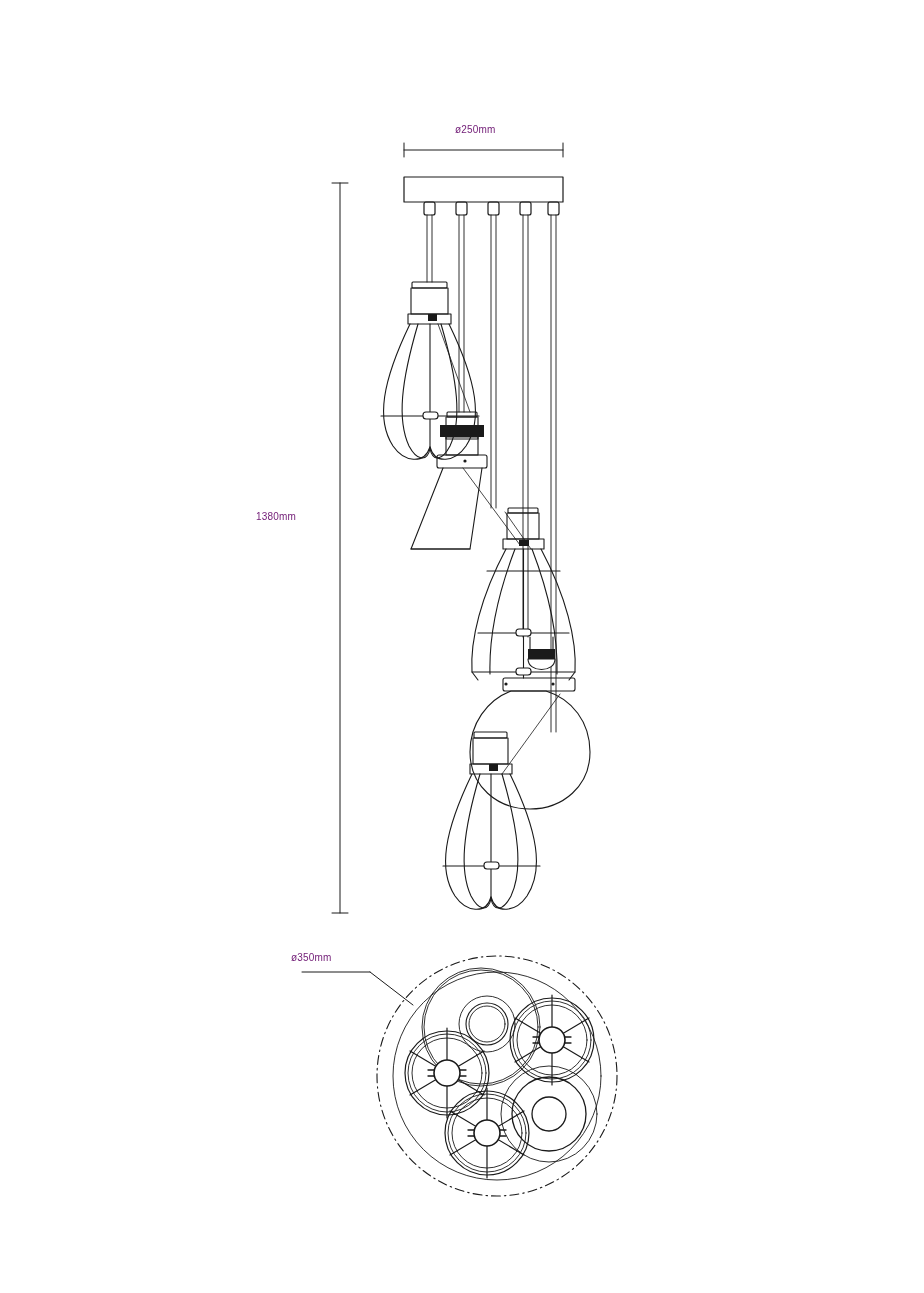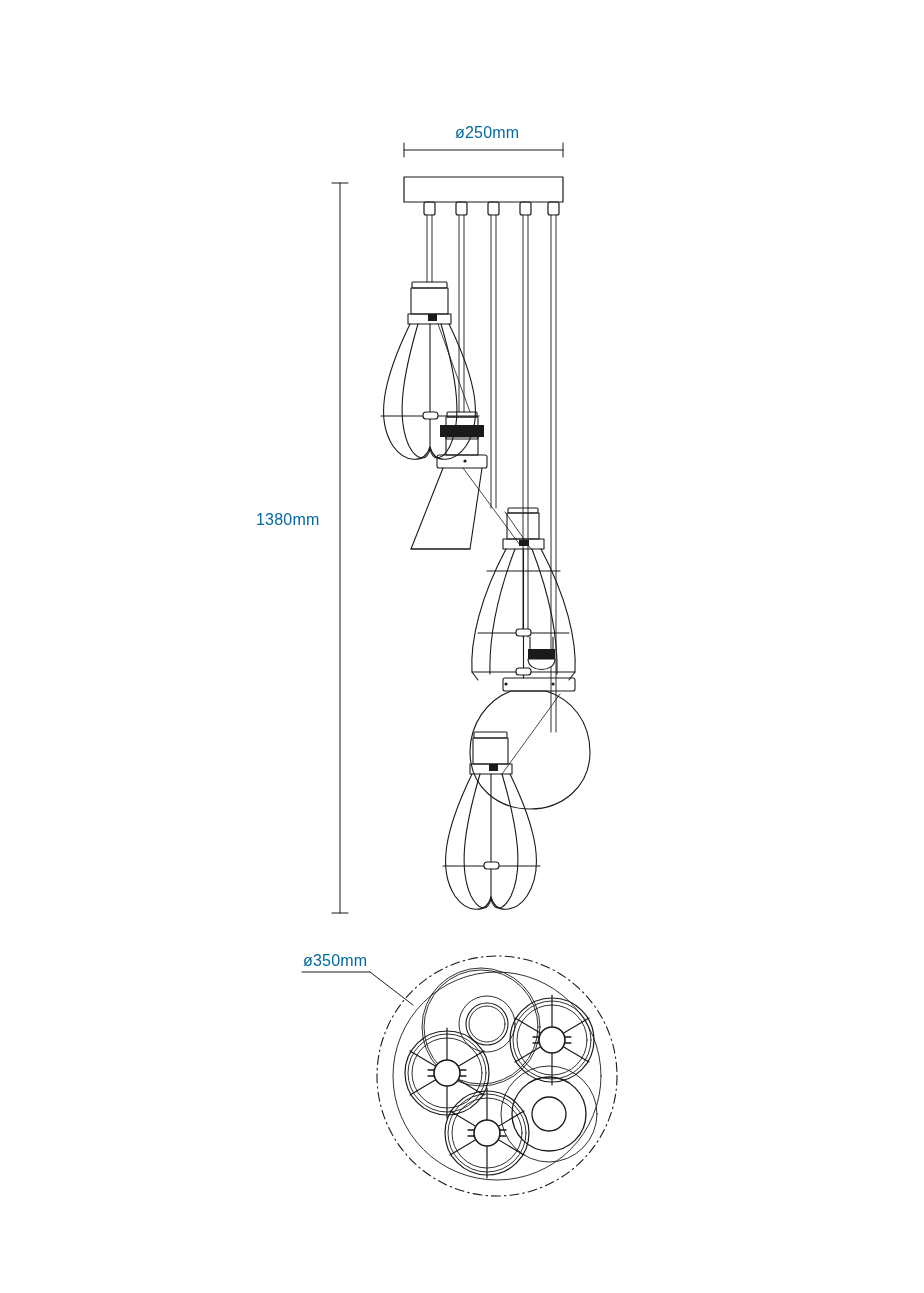--- a/index.html
+++ b/index.html
@@ -1,22 +1,22 @@
 <!DOCTYPE html>
 <html><head>
 <meta charset="utf-8">
 <style>
   html,body{margin:0;padding:0;background:#ffffff;}
   body{width:924px;height:1293px;position:relative;overflow:hidden;
        font-family:"Liberation Sans","DejaVu Sans",sans-serif;color:#1a1a1a;}
   .stage{position:absolute;left:0;top:0;width:924px;height:1293px;}
-  .dim-label{position:absolute;font-size:16px;letter-spacing:.2px;color:#0369a1;white-space:nowrap;}
+  .dim-label{position:absolute;font-size:10px;letter-spacing:.2px;color:#701a75;white-space:nowrap;}
   #lbl-dia-top{left:455px;top:124px;}
   #lbl-height{left:256px;top:511px;}
-  #lbl-dia-plan{left:303px;top:952px;}
+  #lbl-dia-plan{left:291px;top:952px;}
   svg{position:absolute;left:0;top:0;width:924px;height:1293px;}
 </style>
 </head>
 <body>
 
 <div class="stage">
 
   <div class="dim-label" id="lbl-dia-top">ø250mm</div>
   <div class="dim-label" id="lbl-height">1380mm</div>
   <div class="dim-label" id="lbl-dia-plan">ø350mm</div>

